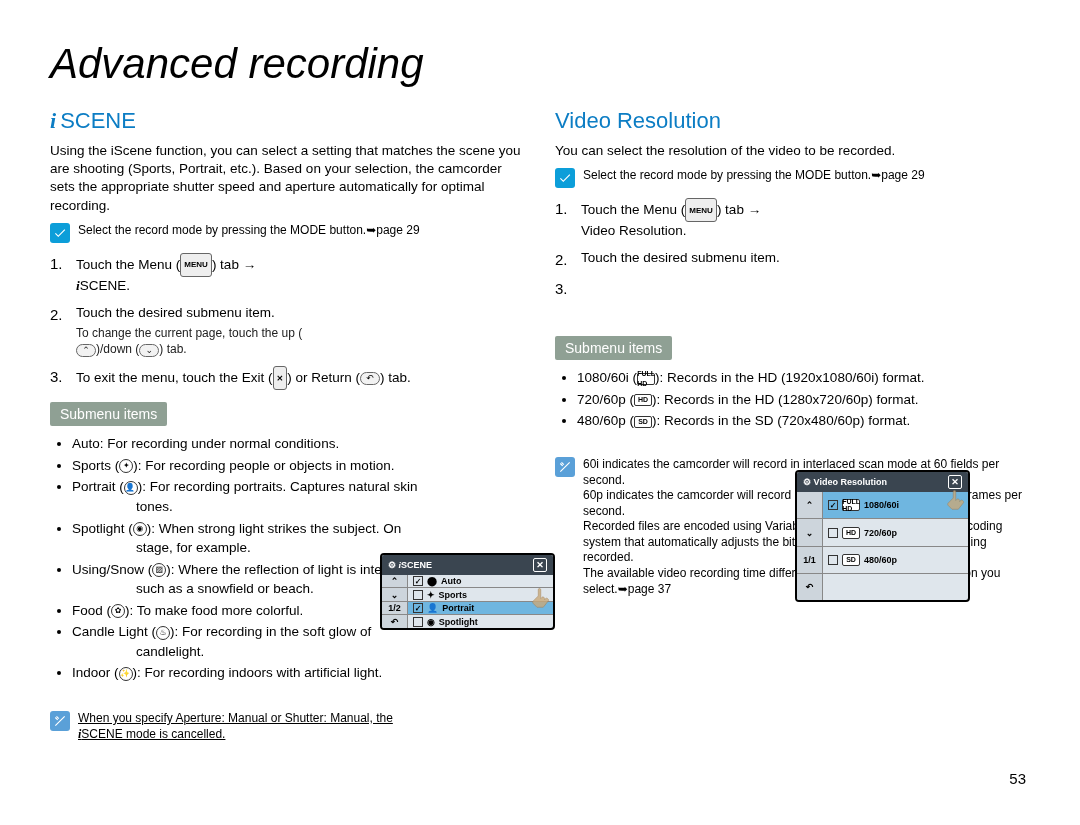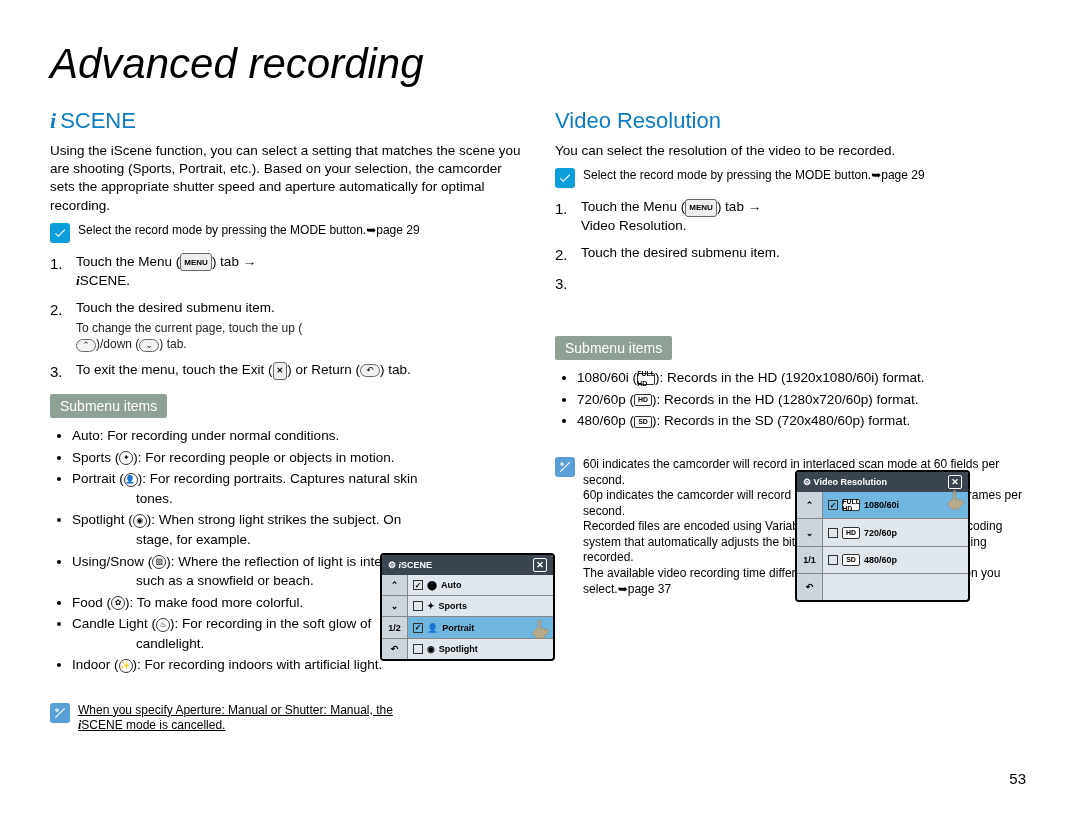--- a/index.html
+++ b/index.html
@@ -83,21 +83,21 @@
     margin-top: 2px;
   }
   .inline-btn {
     display: inline-flex;
     align-items: center;
     justify-content: center;
     border: 1px solid #666;
     border-radius: 3px;
     background: #eee;
     font-size: 8px;
-    height: 18px;
+    height: 24px;
     padding: 0 3px;
     vertical-align: middle;
     font-weight: bold;
   }
   .inline-oval {
     display: inline-flex;
     align-items: center;
     justify-content: center;
     border: 1px solid #666;
     border-radius: 8px;
@@ -162,21 +162,21 @@
   
   .lcd {
     position: absolute;
     width: 175px;
     border: 2px solid #000;
     border-radius: 4px;
     background: #dfe6ec;
     font-size: 9px;
     overflow: hidden;
   }
-  .lcd-left { top: 300px; left: 330px; height: 108px; }
+  .lcd-left { top: 300px; left: 330px; height: 77px; }
   .lcd-right { top: 272px; right: 60px; height: 132px; }
   .lcd-header {
     background: #3a4550;
     color: #fff;
     height: 20px;
     display: flex;
     align-items: center;
     padding: 0 6px;
     font-weight: bold;
     justify-content: space-between;

